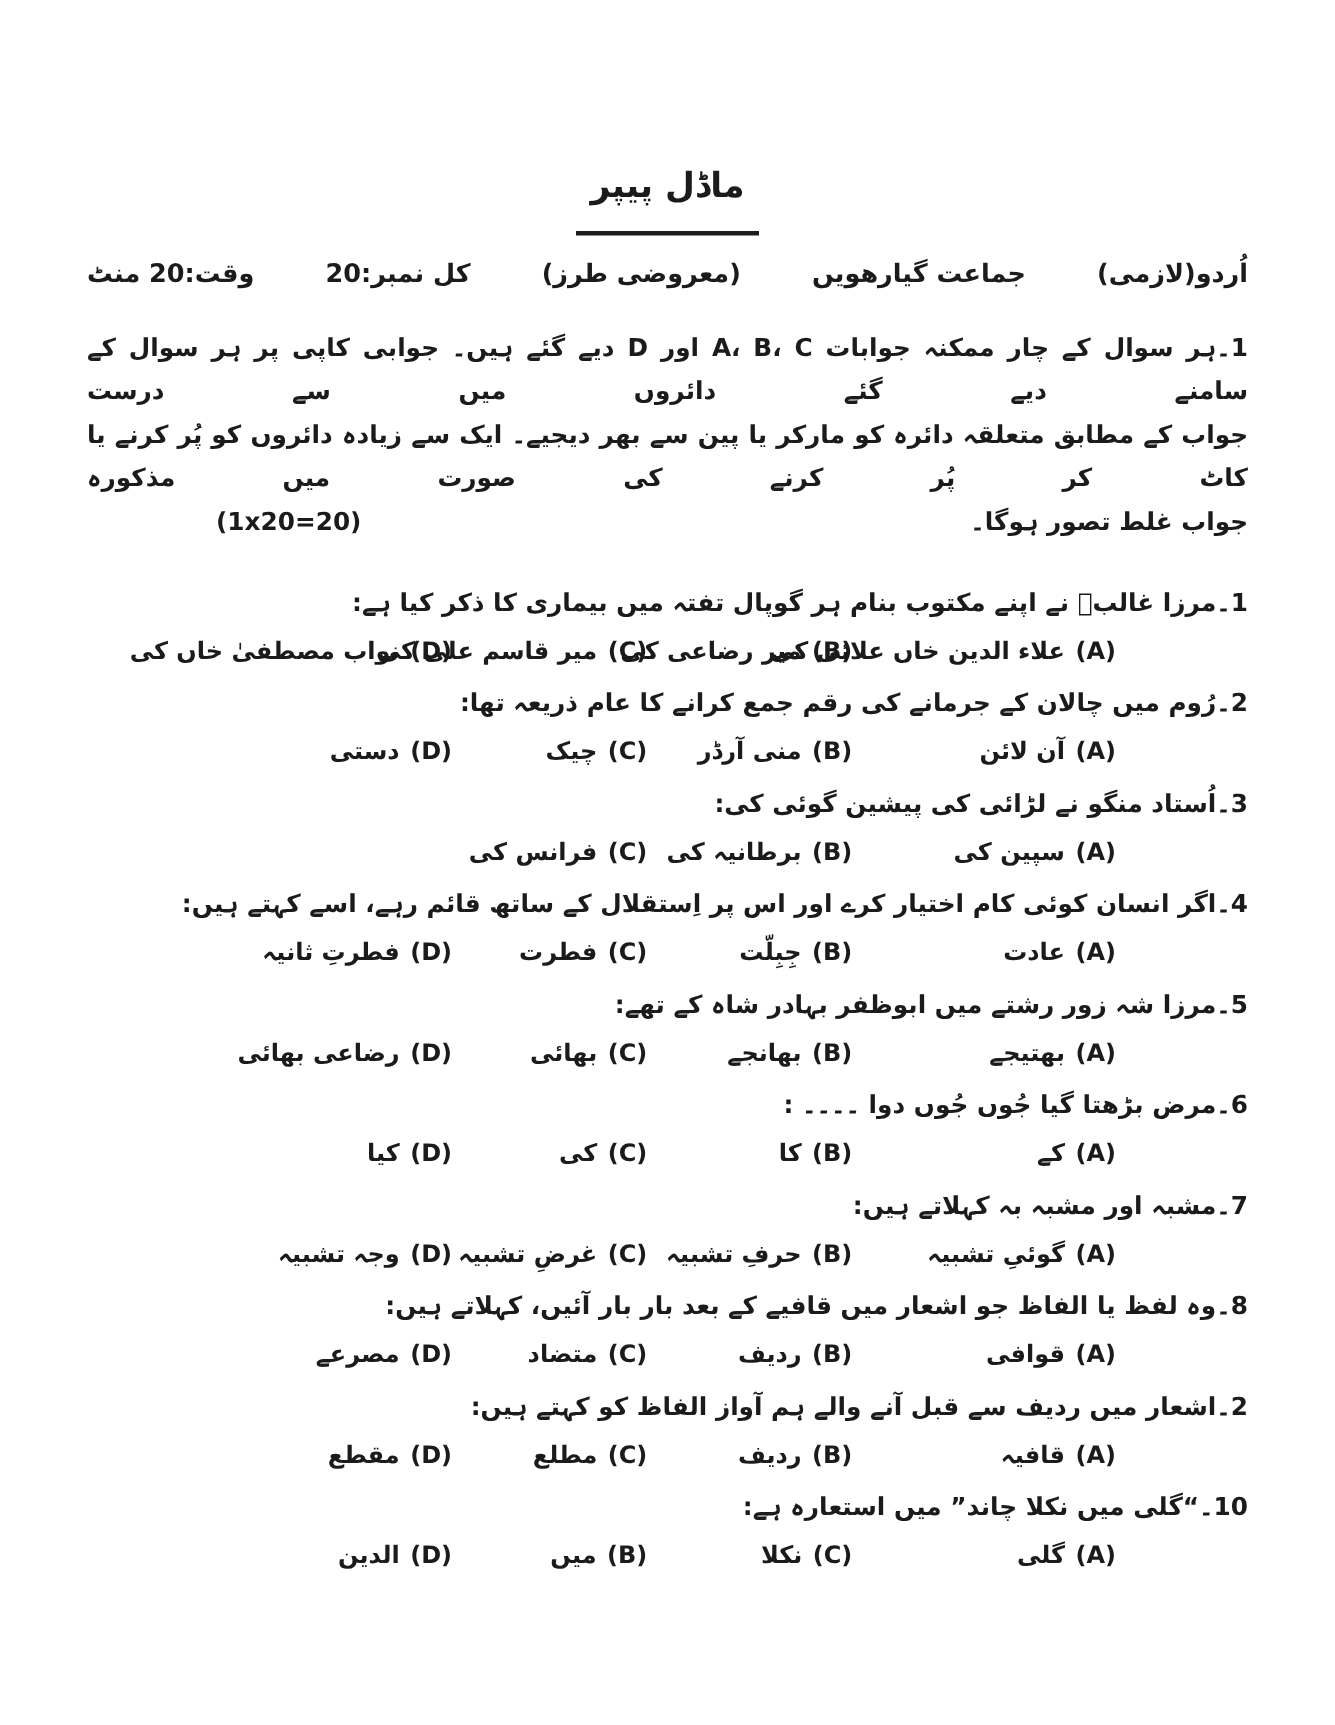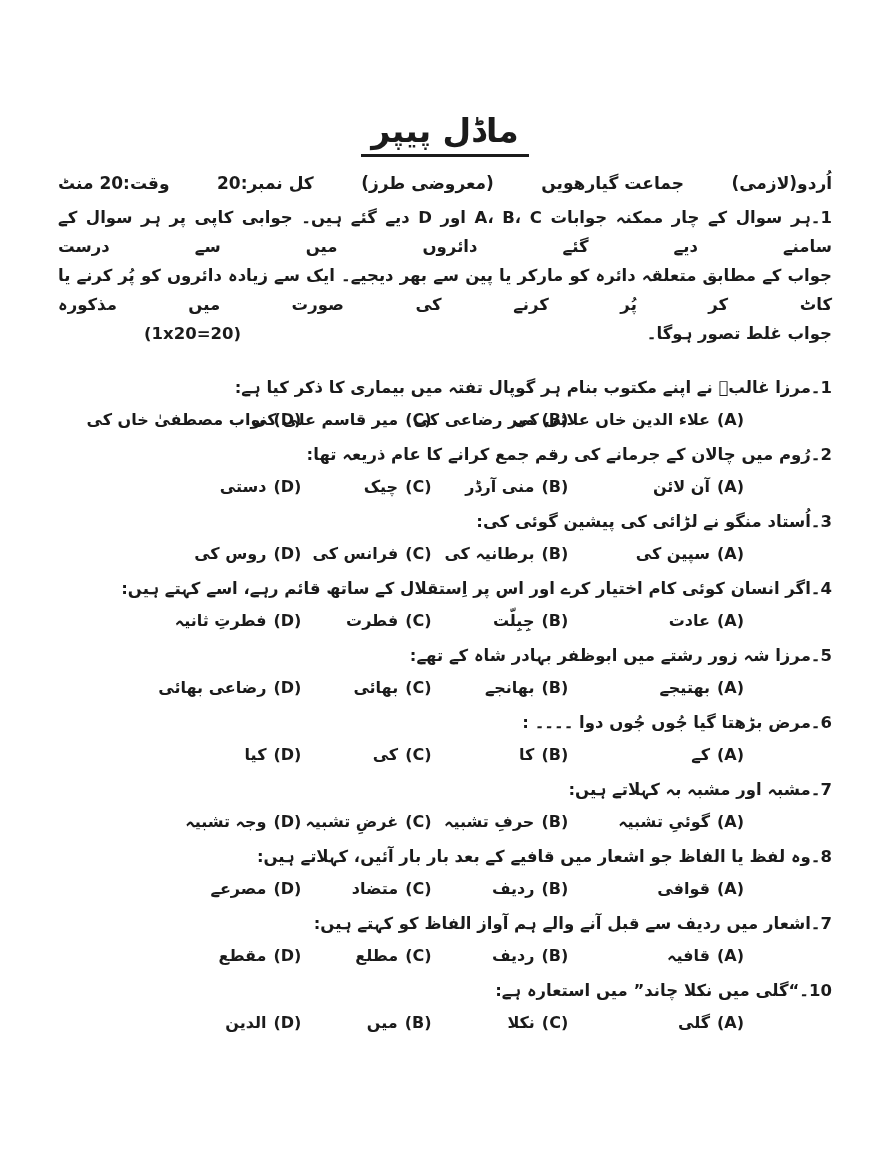--- a/index.html
+++ b/index.html
@@ -8,31 +8,31 @@
     background:#ffffff;
     font-family:"DejaVu Sans",sans-serif;
     color:#1b1b1b;
     font-weight:bold;
     overflow:hidden;
   }
   .page{padding:0 58px;}
   .title-wrap{text-align:center;margin-top:110px;}
   .title{
     display:inline-block;
-    font-size:33px;
+    font-size:23px;
     line-height:1.25;
     border-bottom:3px solid #1b1b1b;
-    padding:0 10px 3px 10px;
+    padding:0 10px 15px 10px;
   }
   .header{
     display:flex;direction:rtl;
     justify-content:space-between;align-items:baseline;
     margin-top:16px;font-size:17px;
   }
-  .instructions{direction:rtl;margin-top:10px;font-size:16.5px;line-height:29px;}
+  .instructions{direction:rtl;margin-top:24px;font-size:16.5px;line-height:29px;}
   .inst-line{text-align:justify;text-align-last:justify;}
   .inst-last{display:flex;direction:rtl;justify-content:space-between;padding-left:86px;}
   .ltr{direction:ltr;unicode-bidi:isolate;}
   .questions{margin-top:24px;margin-left:35px;}
   .q-block{margin-top:3px;}
   .q-text{direction:rtl;text-align:right;font-size:16.5px;line-height:31px;}
   .opts{
     direction:rtl;display:grid;
     grid-template-columns:27% 21% 20% 32%;
     padding-right:88px;
@@ -109,23 +109,20 @@
       <div class="opts">
         <div class="opt">
           <span class="letter">(A)</span><span>سپین کی</span>
         </div>
         <div class="opt">
           <span class="letter">(B)</span><span>برطانیہ کی</span>
         </div>
         <div class="opt">
           <span class="letter">(C)</span><span>فرانس کی</span>
         </div>
-        <div class="opt">
-          <span class="letter">(D)</span><span>روس کی</span>
-        </div>
       </div>
     </div>
 
     <div class="q-block">
       <div class="q-text">4۔اگر انسان کوئی کام اختیار کرے اور اس پر اِستقلال کے ساتھ قائم رہے، اسے کہتے ہیں:</div>
       <div class="opts">
         <div class="opt">
           <span class="letter">(A)</span><span>عادت</span>
         </div>
         <div class="opt">
@@ -206,21 +203,21 @@
         <div class="opt">
           <span class="letter">(C)</span><span>متضاد</span>
         </div>
         <div class="opt">
           <span class="letter">(D)</span><span>مصرعے</span>
         </div>
       </div>
     </div>
 
     <div class="q-block">
-      <div class="q-text">7۔اشعار میں ردیف سے قبل آنے والے ہم آواز الفاظ کو کہتے ہیں:</div>
+      <div class="q-text">2۔اشعار میں ردیف سے قبل آنے والے ہم آواز الفاظ کو کہتے ہیں:</div>
       <div class="opts">
         <div class="opt">
           <span class="letter">(A)</span><span>قافیہ</span>
         </div>
         <div class="opt">
           <span class="letter">(B)</span><span>ردیف</span>
         </div>
         <div class="opt">
           <span class="letter">(C)</span><span>مطلع</span>
         </div>

